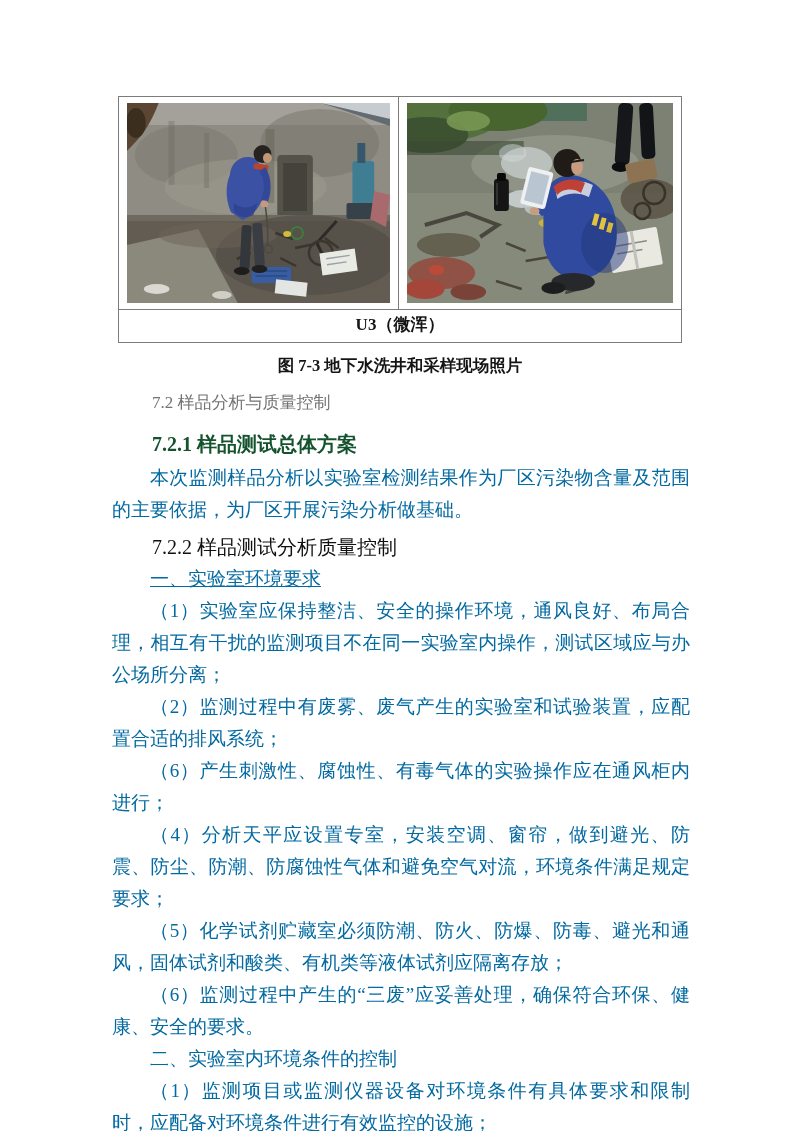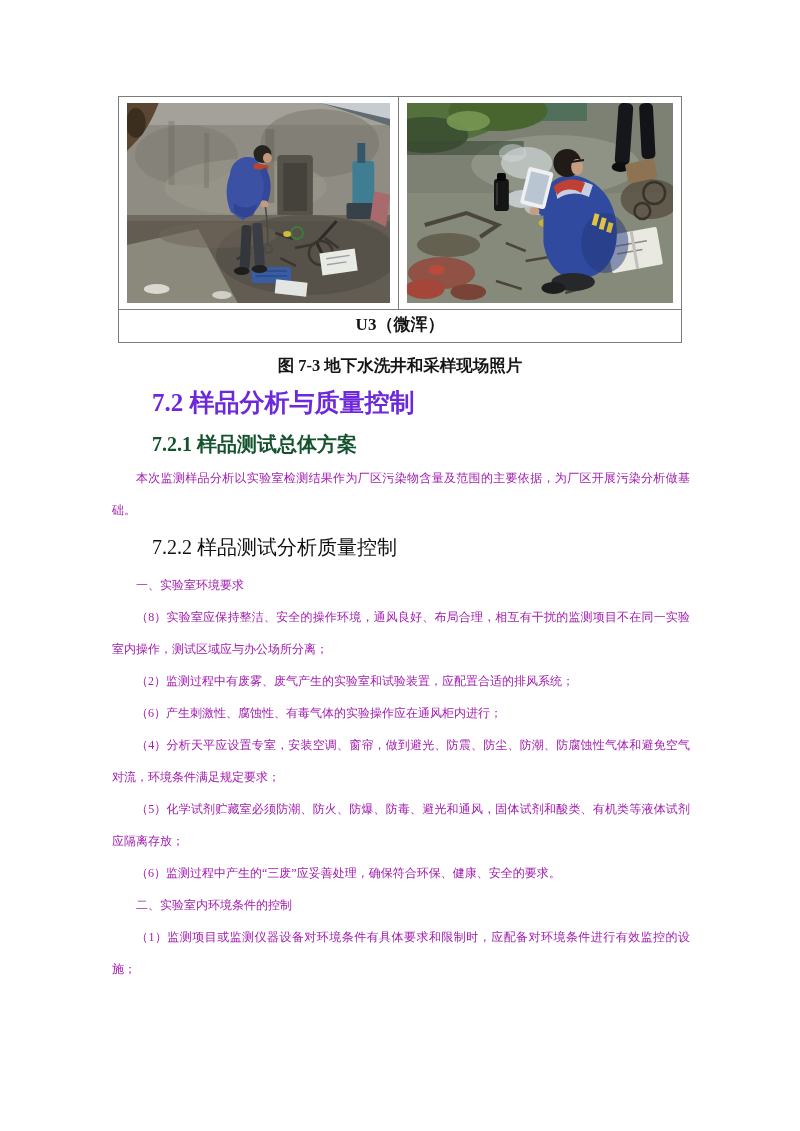--- a/index.html
+++ b/index.html
@@ -21,29 +21,29 @@
   .tablecaption{
     border-top:1px solid #7c7c7c;text-align:center;
     font-weight:bold;font-size:17px;line-height:22px;padding:4px 0 6px;color:#141414;
   }
   
   .figcaption{
     margin-top:12px;text-align:center;font-weight:bold;
     font-size:16.5px;line-height:22px;color:#141414;
   }
   .content{margin:0 111px 0 112px;width:578px;}
-  .h72  {font-size:25px;  font-weight:bold;line-height:28px;margin:12px 0 0 0;padding-left:40px;color:#6d28d9;}
+  .h72  {font-size:17px;  font-weight:normal;line-height:28px;margin:12px 0 0 0;padding-left:40px;color:#737373;}
   .h721 {font-size:20px;  font-weight:bold;line-height:27px;margin:14px 0 0 0;padding-left:40px;color:#14532d;}
   .h722 {font-size:20px;  font-weight:normal;line-height:27px;margin:8px 0 0 0; padding-left:40px;color:#101010;}
   .para{
-    font-size:12px;line-height:32px;text-align:justify;text-indent:2em;
-    margin:0;color:#a21caf;
+    font-size:19px;line-height:32px;text-align:justify;text-indent:2em;
+    margin:0;color:#0369a1;
   }
   .para.first{margin-top:4px;}
-  .para.listtitle{margin-top:8px;}
+  .para.listtitle{margin-top:2px;text-decoration:underline;}
 </style>
 </head>
 <body>
 
 <div class="page">
 
   <div class="phototable">
     <div class="photorow">
 
       <div class="photocell left">
@@ -189,21 +189,21 @@
     <div class="h72">7.2  样品分析与质量控制</div>
 
     <div class="h721">7.2.1  样品测试总体方案</div>
 
     <p class="para first">本次监测样品分析以实验室检测结果作为厂区污染物含量及范围的主要依据，为厂区开展污染分析做基础。</p>
 
     <div class="h722">7.2.2  样品测试分析质量控制</div>
 
     <p class="para listtitle">一、实验室环境要求</p>
 
-    <p class="para">（8）实验室应保持整洁、安全的操作环境，通风良好、布局合理，相互有干扰的监测项目不在同一实验室内操作，测试区域应与办公场所分离；</p>
+    <p class="para">（1）实验室应保持整洁、安全的操作环境，通风良好、布局合理，相互有干扰的监测项目不在同一实验室内操作，测试区域应与办公场所分离；</p>
     <p class="para">（2）监测过程中有废雾、废气产生的实验室和试验装置，应配置合适的排风系统；</p>
     <p class="para">（6）产生刺激性、腐蚀性、有毒气体的实验操作应在通风柜内进行；</p>
     <p class="para">（4）分析天平应设置专室，安装空调、窗帘，做到避光、防震、防尘、防潮、防腐蚀性气体和避免空气对流，环境条件满足规定要求；</p>
     <p class="para">（5）化学试剂贮藏室必须防潮、防火、防爆、防毒、避光和通风，固体试剂和酸类、有机类等液体试剂应隔离存放；</p>
     <p class="para">（6）监测过程中产生的“三废”应妥善处理，确保符合环保、健康、安全的要求。</p>
 
     <p class="para">二、实验室内环境条件的控制</p>
 
     <p class="para">（1）监测项目或监测仪器设备对环境条件有具体要求和限制时，应配备对环境条件进行有效监控的设施；</p>
   </div>

